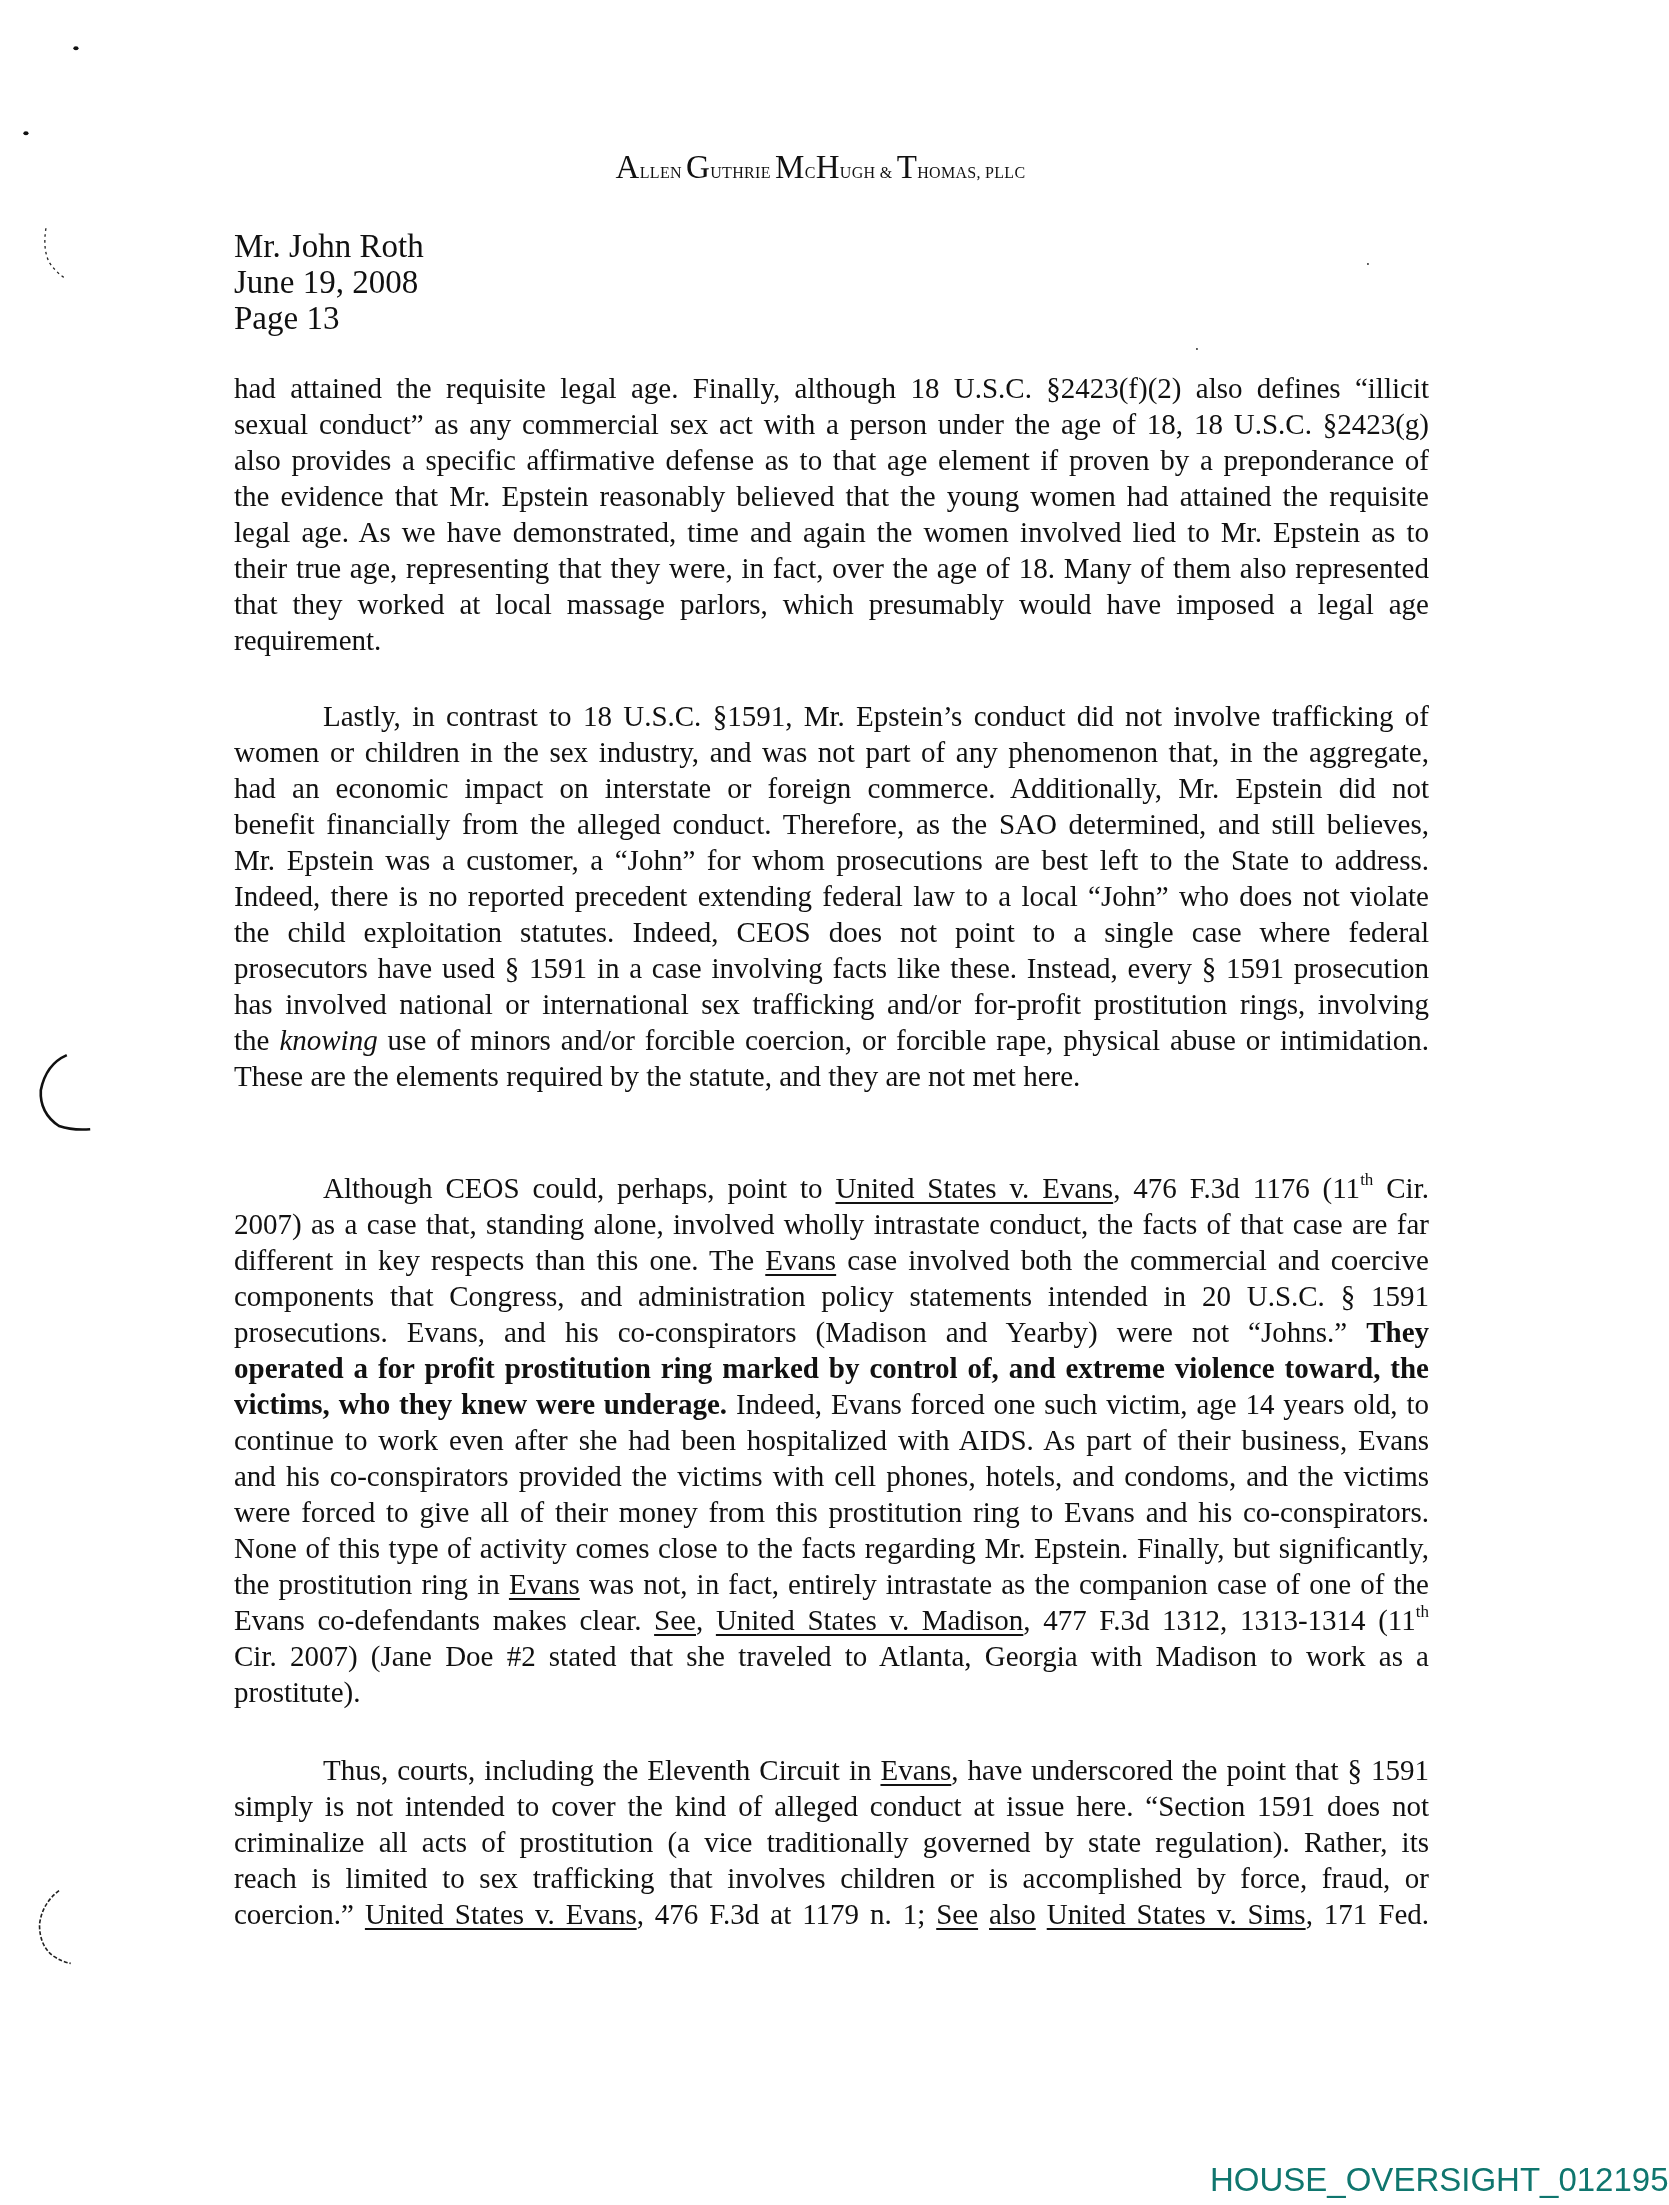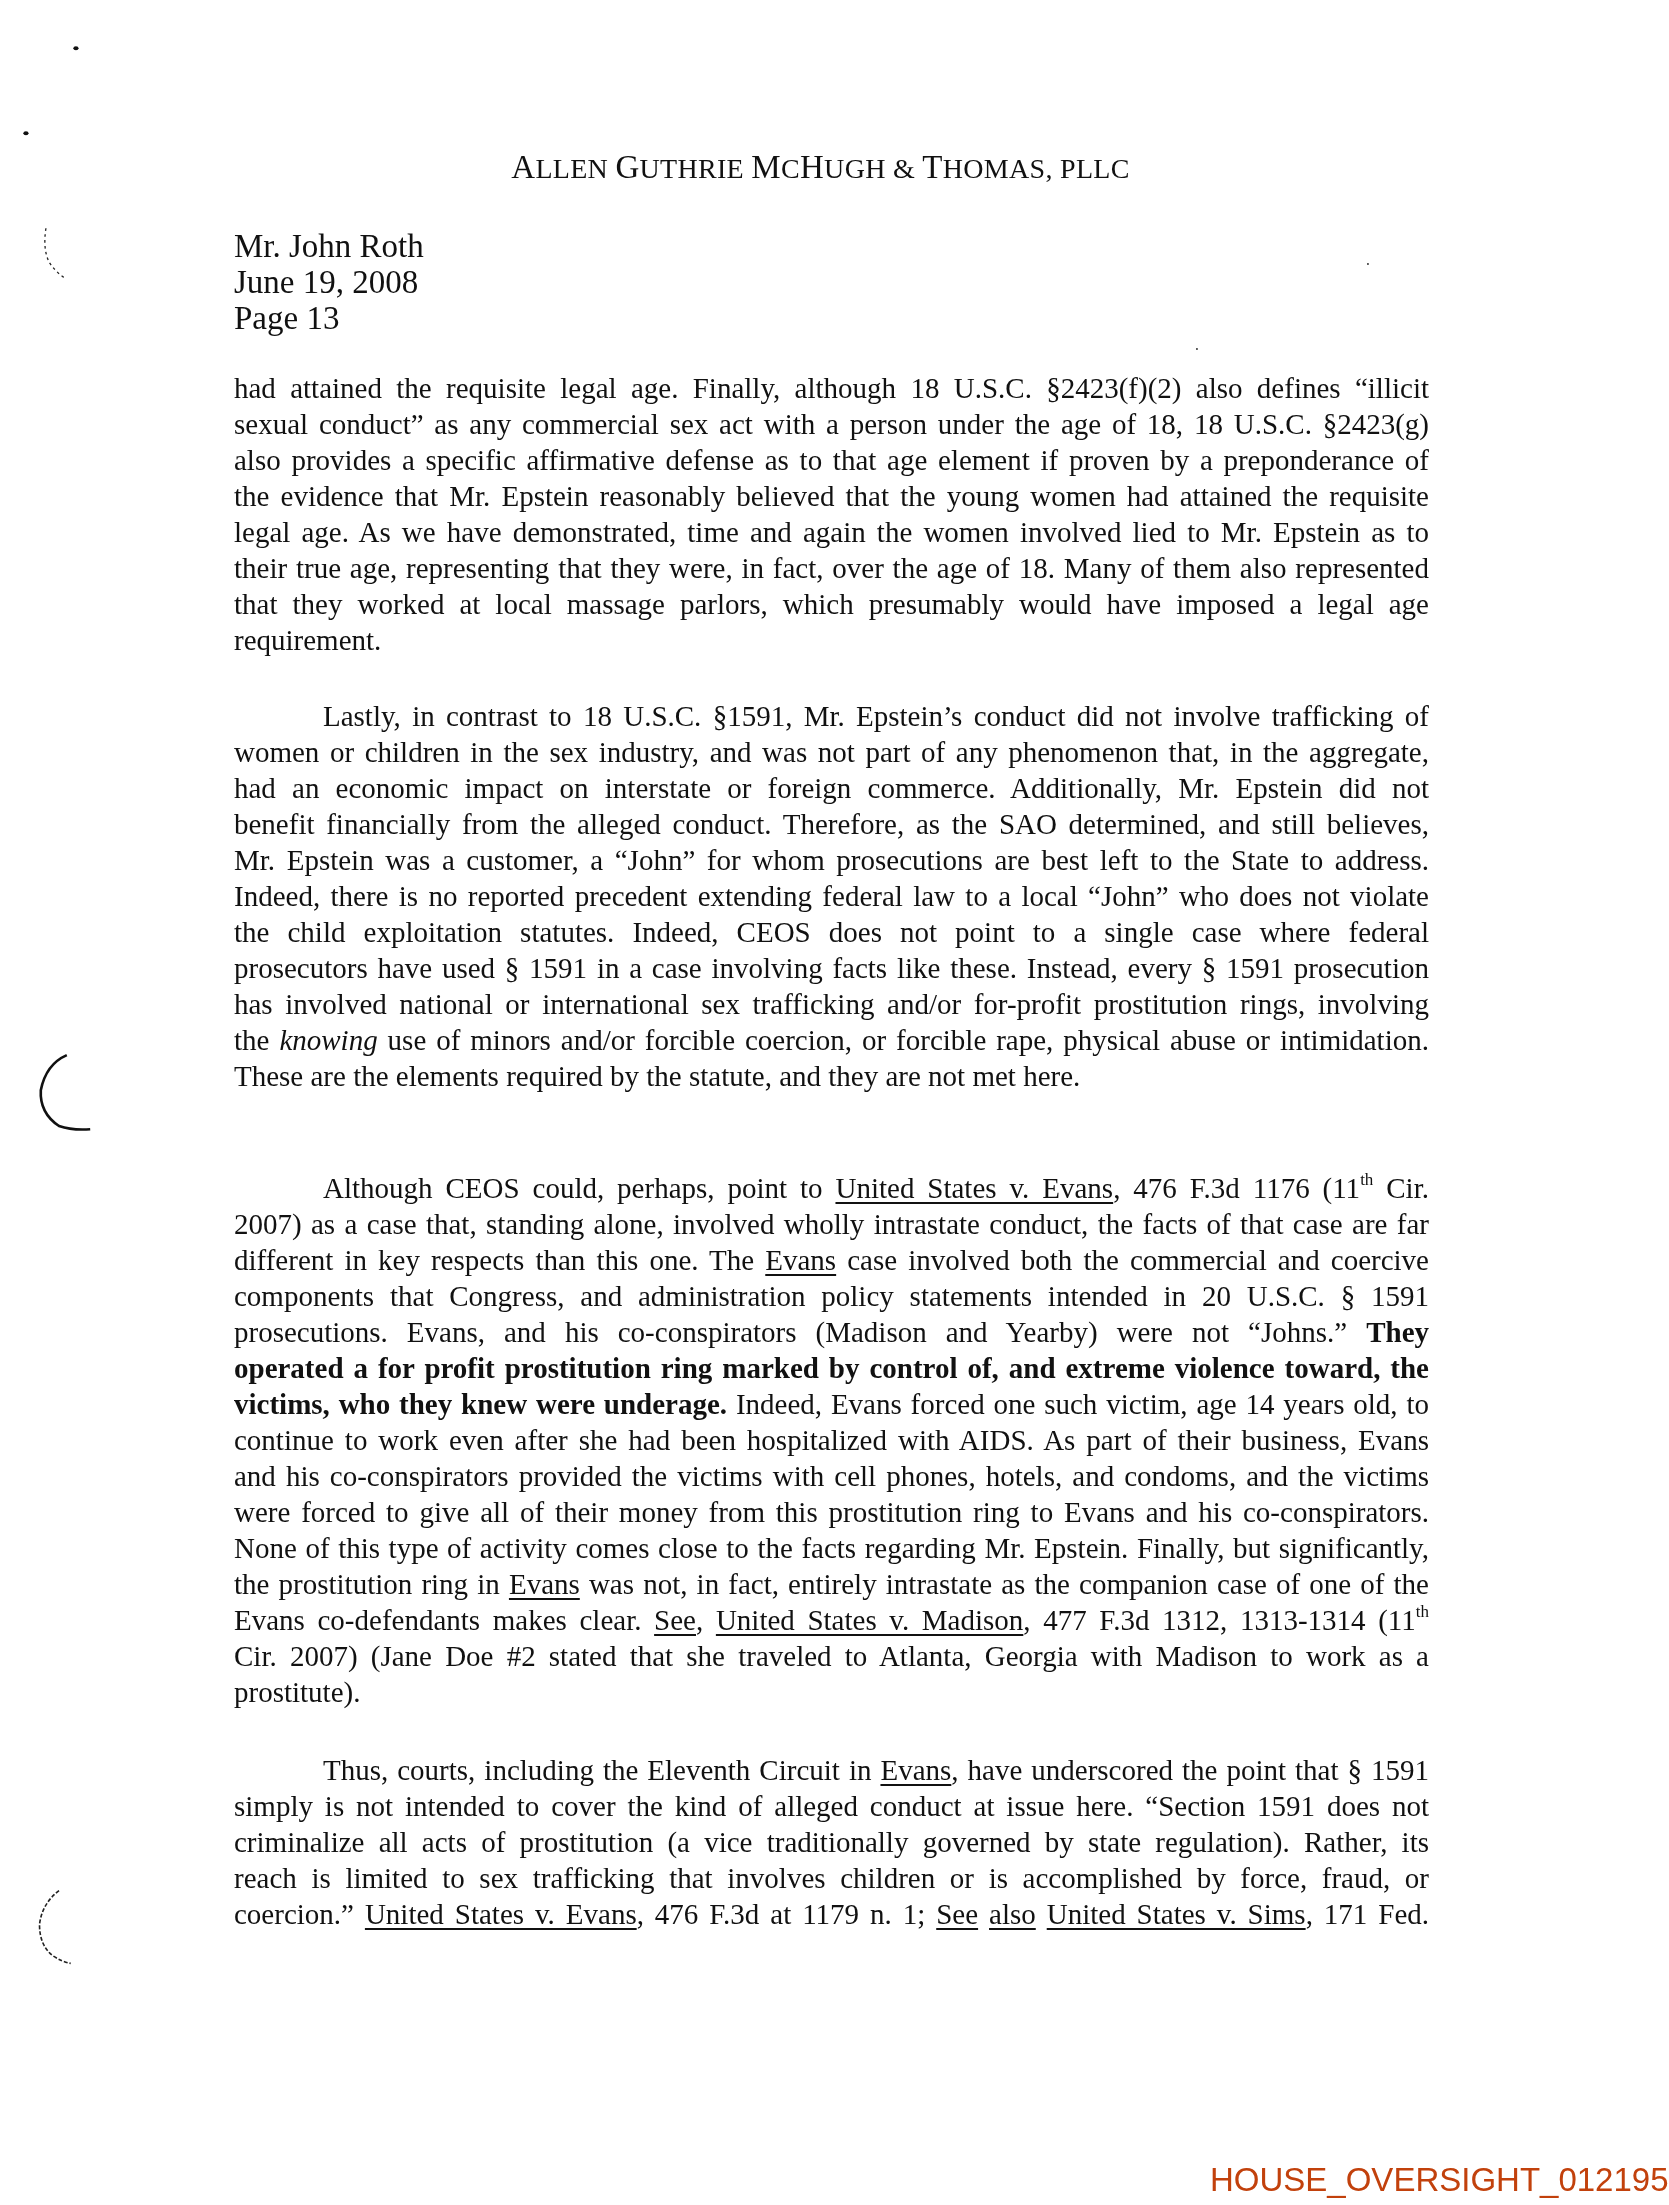--- a/index.html
+++ b/index.html
@@ -1,33 +1,33 @@
 <!DOCTYPE html>
 <html style="font-size:10.5px"><head>
 <meta charset="utf-8">
 <style>
   html, body { margin: 0; padding: 0; background: #ffffff; }
   body { width: 1669px; height: 2205px; position: relative; overflow: hidden; color: #111111;
          font-family: "Liberation Serif", "DejaVu Serif", serif; }
   .letterhead { position: absolute; top: 149px; left: 480px; width: 681px; text-align: center;
                 font-size: 33px; letter-spacing: 0.3px; white-space: nowrap; }
-  .letterhead .sc { font-size: 28px; }
+  .letterhead .sc { font-size: 16px; }
   .addr { position: absolute; left: 234px; top: 228px; font-size: 33px; line-height: 36px; }
   .addr div { white-space: nowrap; }
   .body { position: absolute; left: 234px; width: 1195px; font-size: 29px; line-height: 36px; }
   .para { position: absolute; left: 0; width: 1195px; }
   .line { display: block; white-space: nowrap; text-align: justify; text-align-last: justify; height: 36px; overflow: visible; }
   .line.last { text-align-last: left; }
   .line.indent { padding-left: 89px; }
   .u { text-decoration: underline; text-underline-offset: 3.9px; text-decoration-thickness: 2px; margin-top: 9px; }
   .b { font-weight: bold; }
   .i { font-style: italic; margin-top: 40px; }
   sup { font-size: 17px; line-height: 0; vertical-align: 13px; font-family: Liberation Serif, serif; }
   .footer { position: absolute; left: 1210px; top: 2161px; font-family: "Liberation Sans", "DejaVu Sans", sans-serif;
-            font-size: 33px; letter-spacing: 0px; white-space: nowrap; color: #c2410c; }
+            font-size: 33px; letter-spacing: 0px; white-space: nowrap; color: #0f766e; }
   .mark { position: absolute; }
 </style>
 </head>
 <body>
 
 <svg class="mark" style="left:72px;top:45px" width="7.9" height="6.5" viewBox="0 0 12 10">
     <ellipse cx="6" cy="5" rx="4" ry="3" fill="#111"></ellipse>
   </svg>
 <svg class="mark" style="left:22px;top:130px" width="7.9" height="6.5" viewBox="0 0 12 10">
     <ellipse cx="6" cy="5" rx="4" ry="3" fill="#111"></ellipse>

